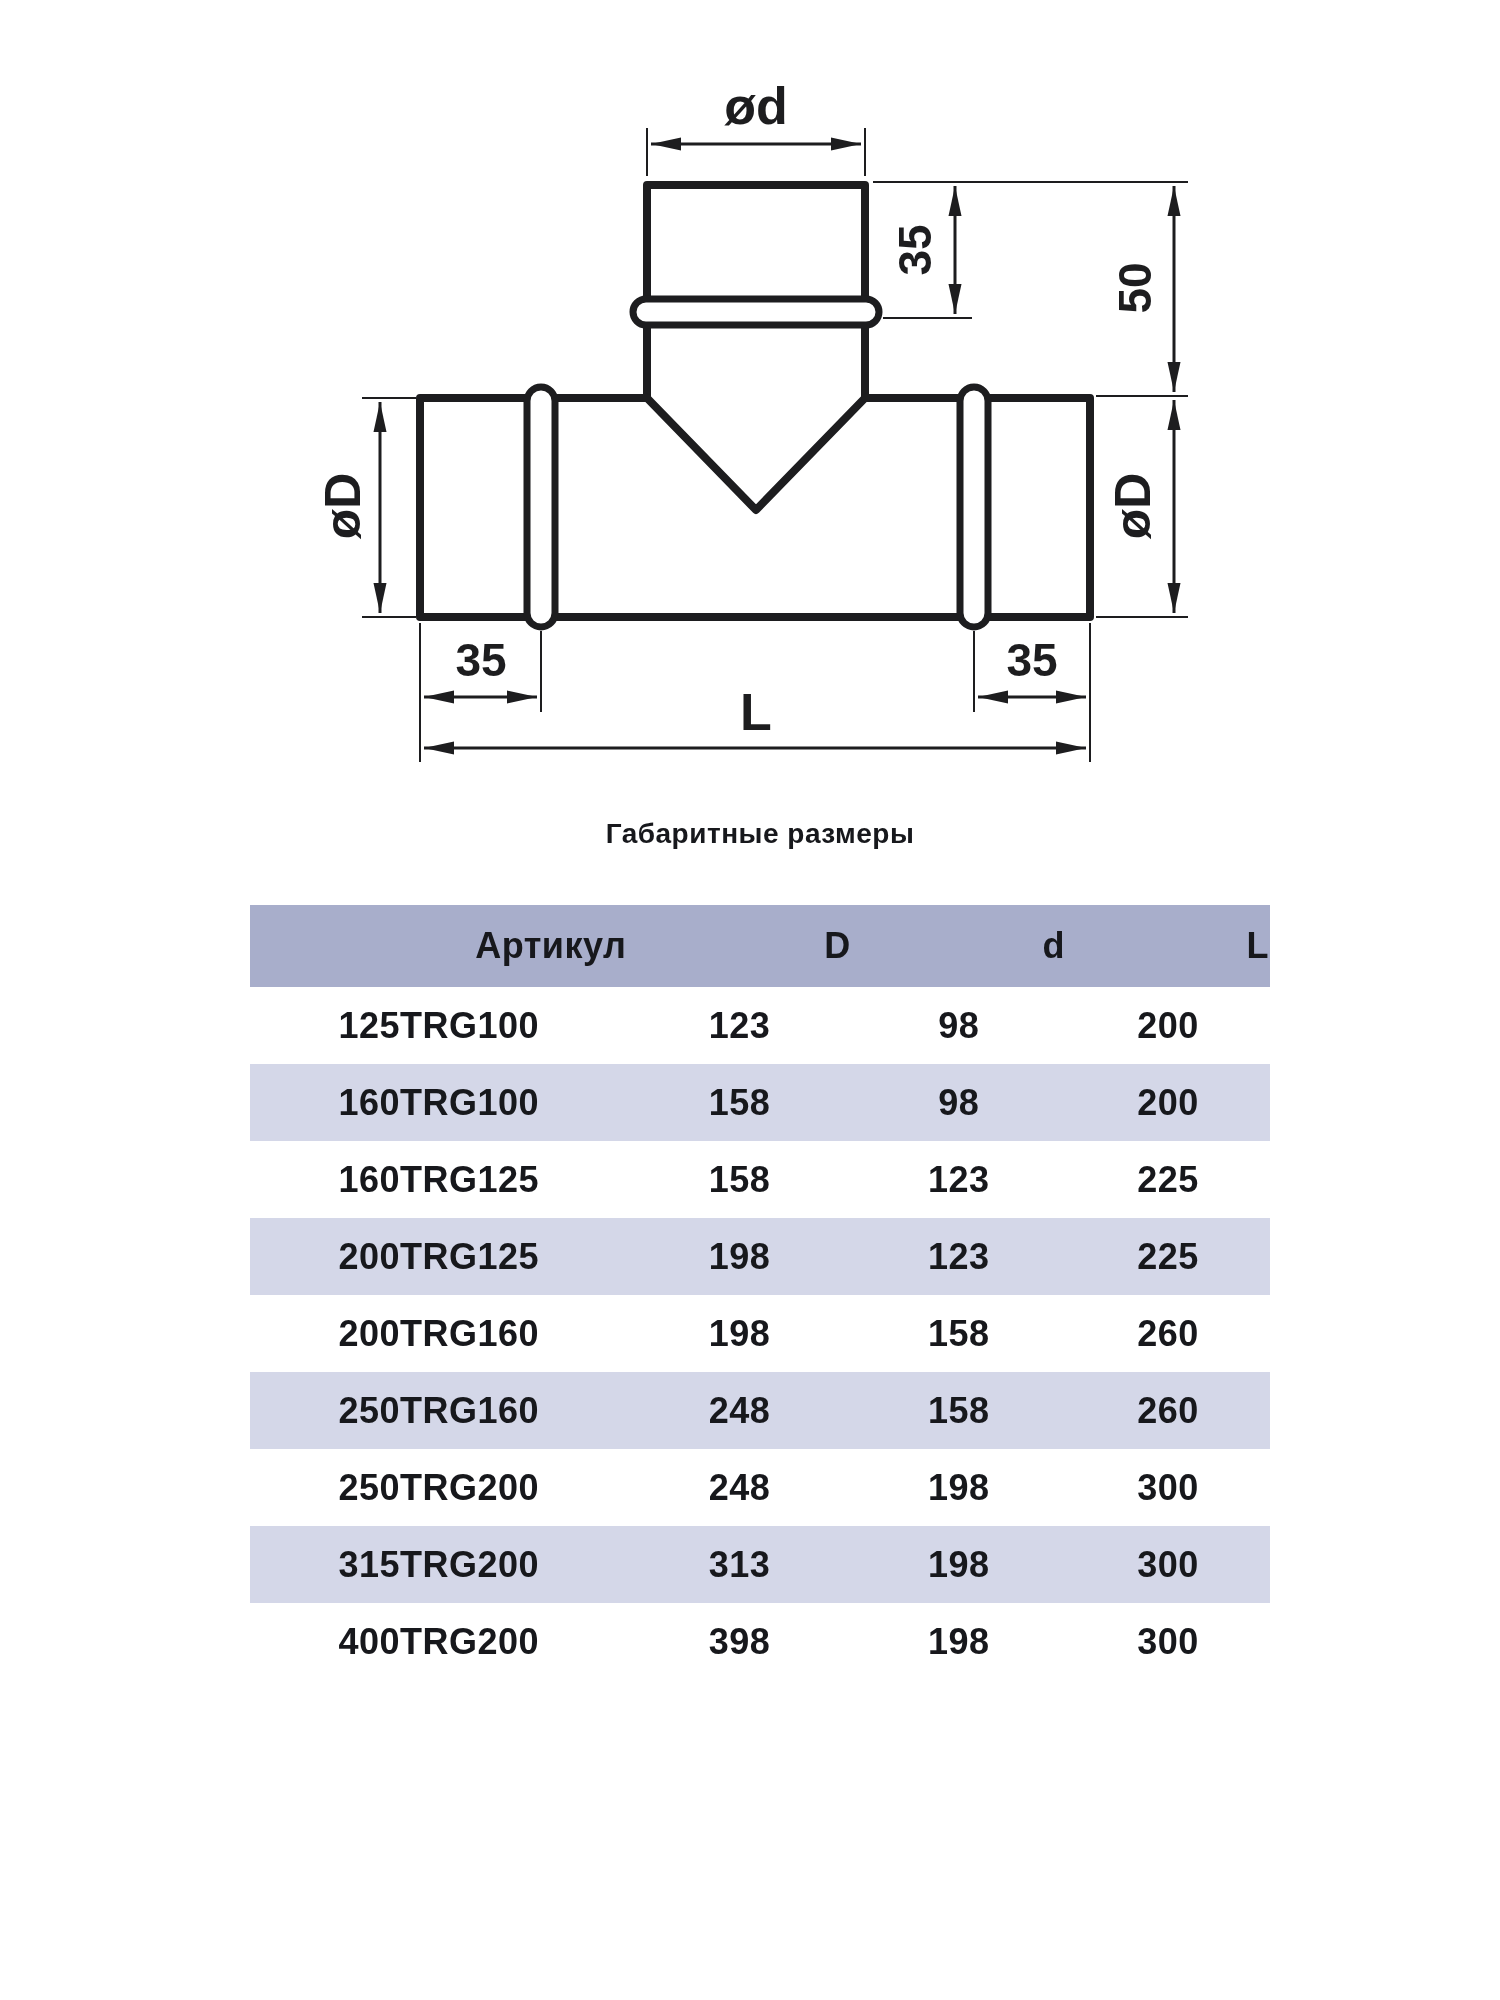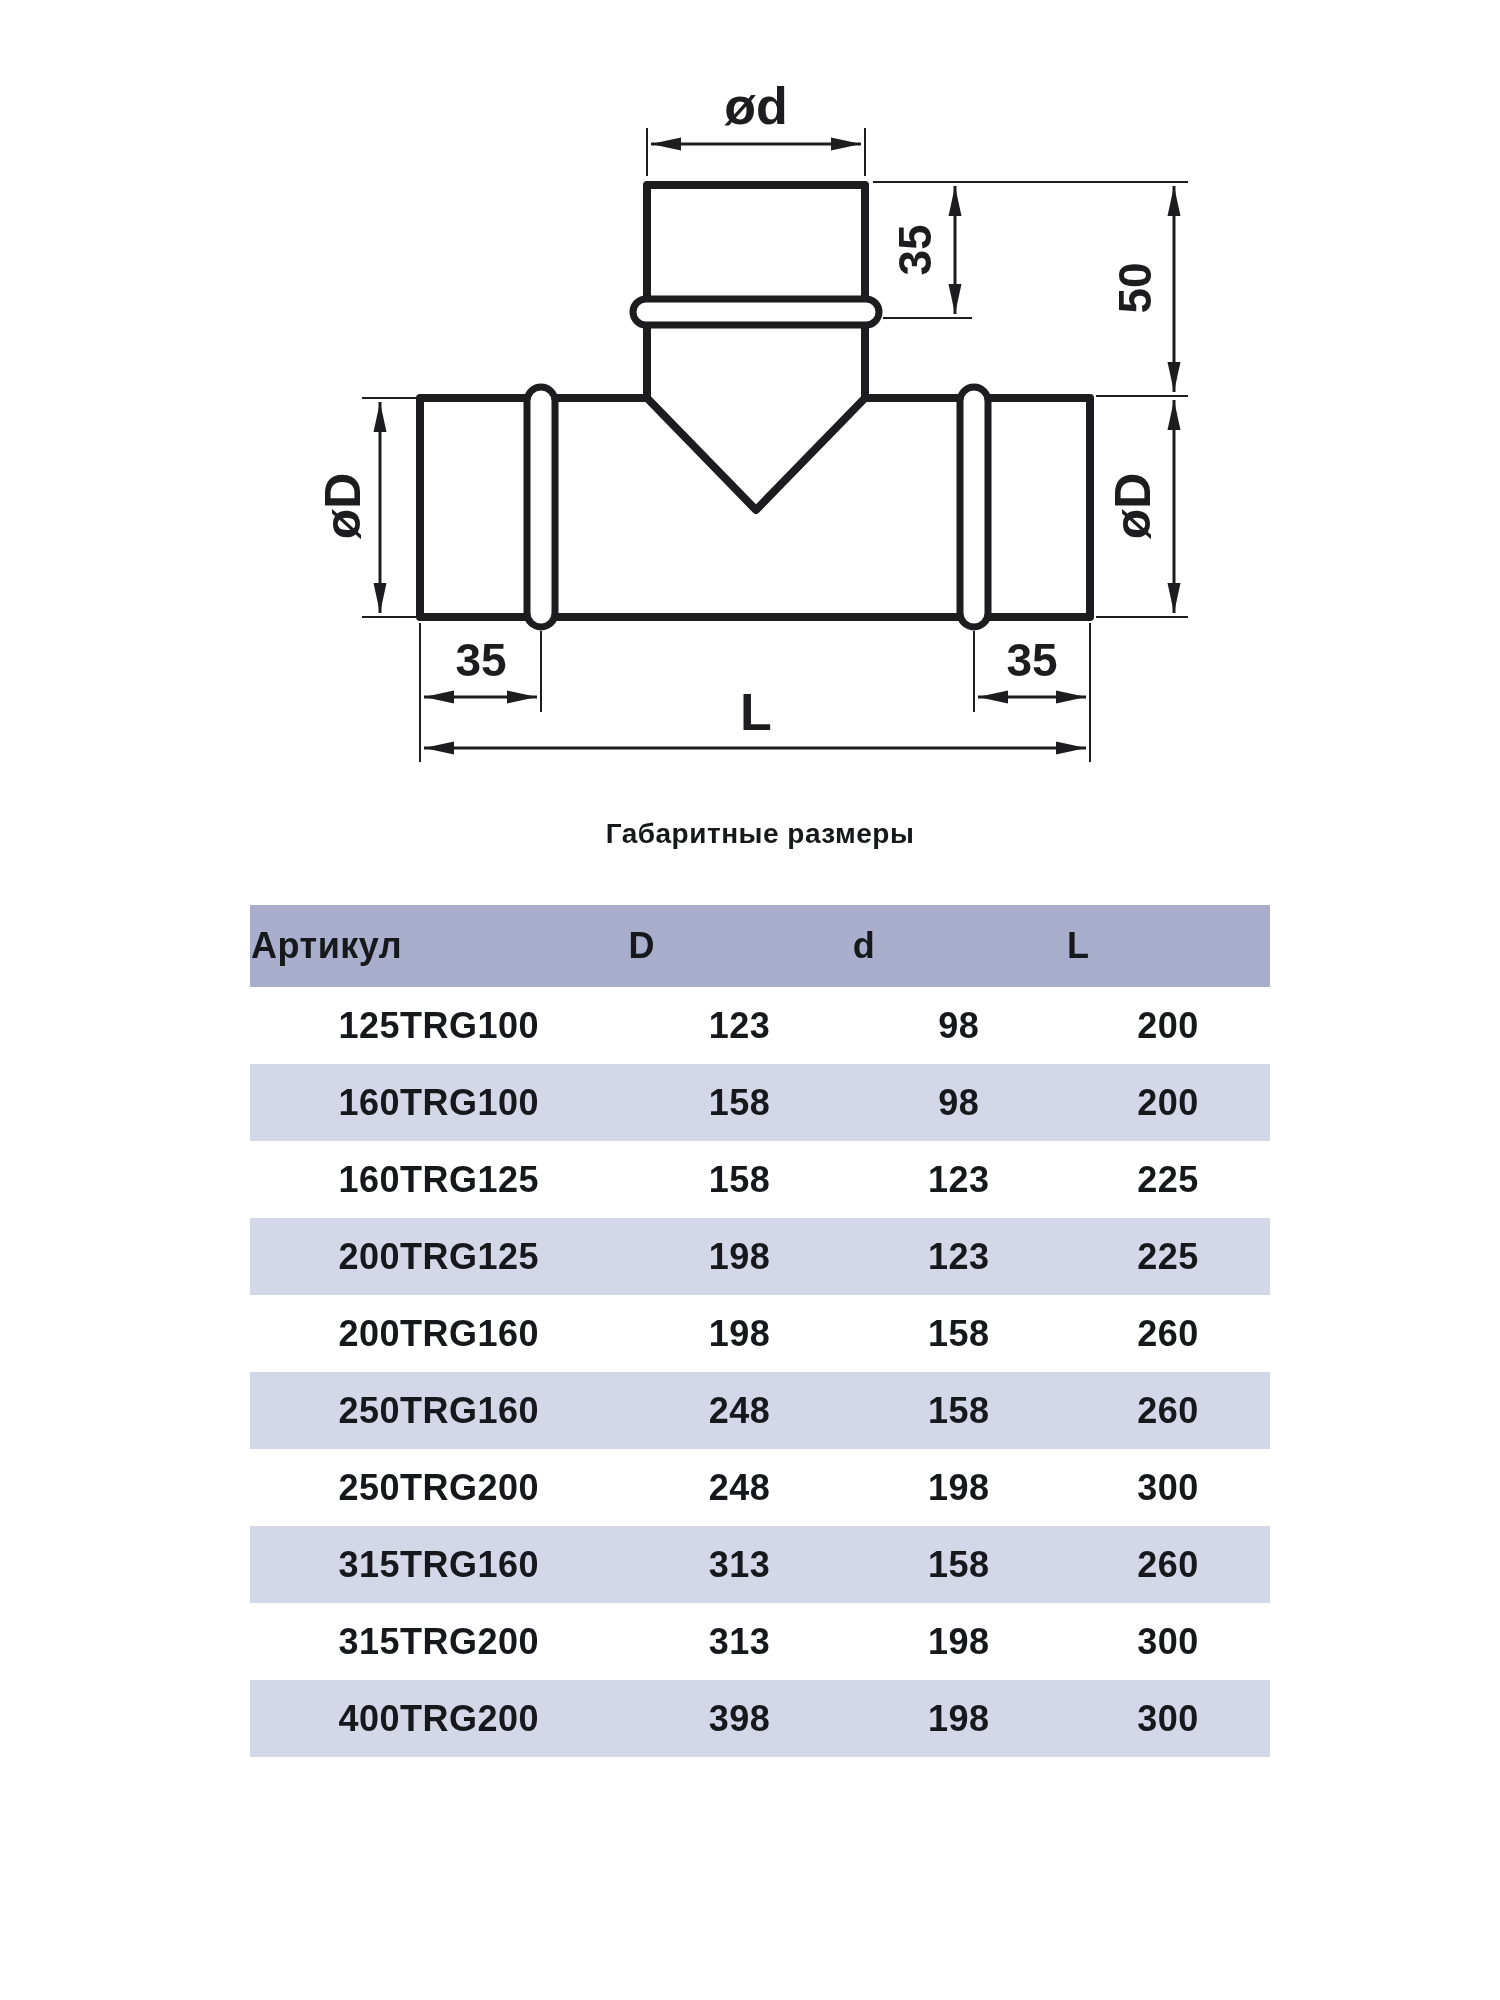--- a/index.html
+++ b/index.html
@@ -29,21 +29,21 @@
     color:var(--text,#17181c);
     letter-spacing:0.5px;
   }
   .dims-table{
     position:absolute;top:905px;left:250px;width:1020px;
     border-collapse:collapse;table-layout:fixed;
     font-size:36px;
   }
   .dims-table th{
     background:var(--header-bg,#a8aecb);
-    height:80px;font-weight:bold;text-align:left;vertical-align:middle;
+    height:80px;font-weight:bold;text-align:right;vertical-align:middle;
     letter-spacing:0.5px;
   }
   .dims-table td{
     height:75px;text-align:center;vertical-align:middle;
     font-weight:600;letter-spacing:0.5px;
   }
   .dims-table tbody tr:nth-child(even){background:var(--stripe-bg,#d4d7e8);}
   .dims-table tbody tr:nth-child(odd){background:#ffffff;}
 </style>
 </head>
@@ -172,26 +172,20 @@
         <td>158</td>
         <td>260</td>
       </tr>
       <tr>
         <td>250TRG200</td>
         <td>248</td>
         <td>198</td>
         <td>300</td>
       </tr>
       <tr>
-        <td>315TRG160</td>
-        <td>313</td>
-        <td>158</td>
-        <td>260</td>
-      </tr>
-      <tr>
         <td>315TRG200</td>
         <td>313</td>
         <td>198</td>
         <td>300</td>
       </tr>
       <tr>
         <td>400TRG200</td>
         <td>398</td>
         <td>198</td>
         <td>300</td>

